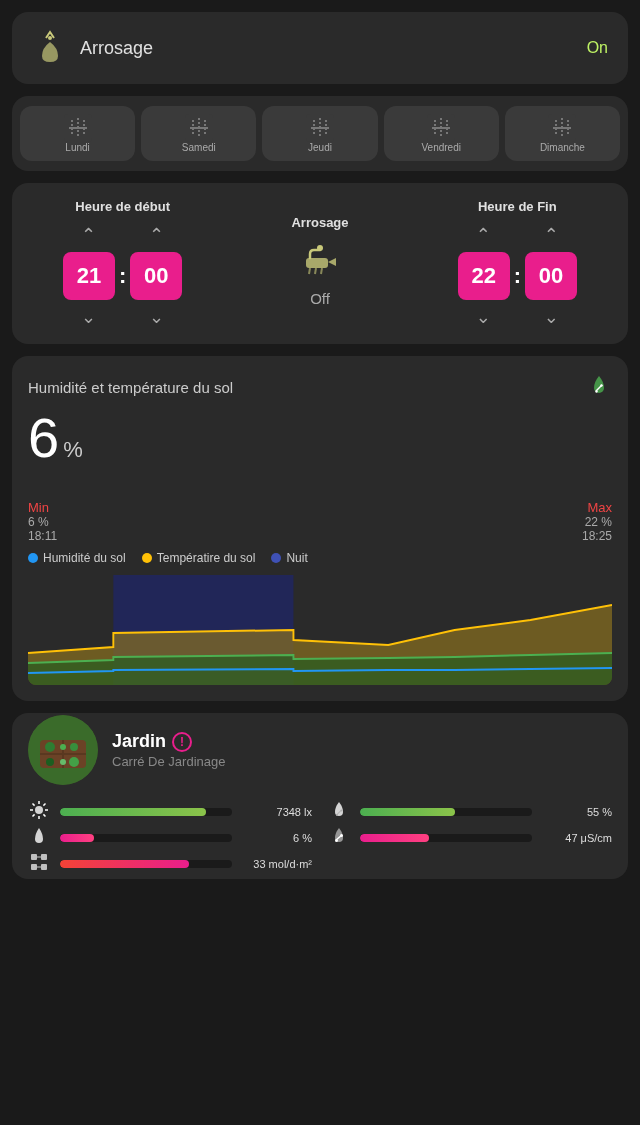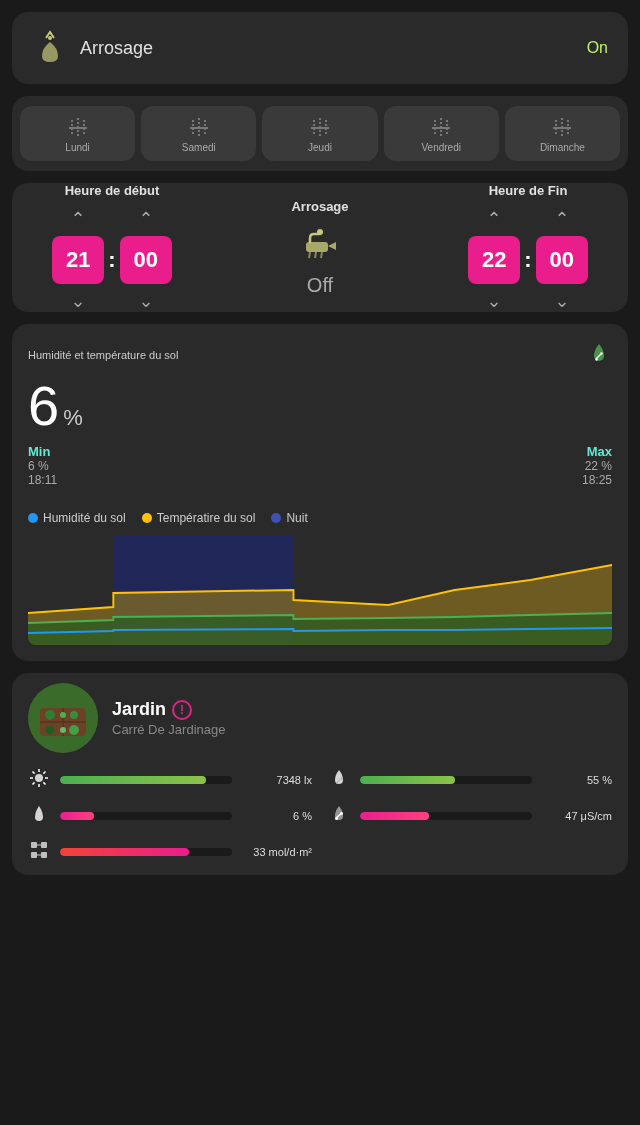--- a/index.html
+++ b/index.html
@@ -78,20 +78,21 @@
       font-size: 10px;
       color: #aaa;
       text-align: center;
     }
 
     
     .schedule-card {
       background: #2a2a2a;
       border-radius: 16px;
       margin-bottom: 12px;
+      padding: 16px;
     }
     .schedule-grid {
       display: grid;
       grid-template-columns: 1fr 1fr 1fr;
       gap: 8px;
       align-items: start;
     }
     .schedule-col {
       display: flex;
       flex-direction: column;
@@ -153,82 +154,82 @@
       align-items: center;
       justify-content: center;
       padding-top: 16px;
     }
     .arrosage-icon-large {
       width: 40px;
       height: 40px;
       color: #c8c87a;
     }
     .arrosage-off-label {
-      font-size: 20px;
+      font-size: 15px;
       color: #aaa;
       margin-top: 4px;
     }
 
     
     .humidity-card {
       background: #2a2a2a;
       border-radius: 16px;
       margin-bottom: 12px;
       padding: 16px;
     }
     .humidity-header {
       display: flex;
       align-items: center;
       justify-content: space-between;
       margin-bottom: 8px;
     }
     .humidity-title {
-      font-size: 11px;
+      font-size: 15px;
       color: #ccc;
     }
     .humidity-value {
       font-size: 56px;
       font-weight: 300;
       color: #fff;
       line-height: 1;
     }
     .humidity-unit {
       font-size: 22px;
       color: #ccc;
       vertical-align: super;
     }
     .minmax-row {
       display: flex;
       justify-content: space-between;
       margin: 8px 0 4px 0;
     }
     .minmax-label {
       font-size: 13px;
-      font-weight: 700;
-      color: #5eead4;
+      font-weight: 400;
+      color: #ef4444;
+      margin-top: 24px;
     }
     .minmax-val {
       font-size: 12px;
       color: #aaa;
     }
 
     
     .legend-row {
       display: flex;
       gap: 16px;
       margin: 8px 0 10px 0;
       flex-wrap: wrap;
     }
     .legend-item {
       display: flex;
       align-items: center;
       gap: 5px;
       font-size: 12px;
       color: #ccc;
-      margin-top: 16px;
     }
     .legend-dot {
       width: 10px;
       height: 10px;
       border-radius: 50%;
     }
 
     
     .chart-container {
       width: 100%;
@@ -239,21 +240,21 @@
     }
     .chart-container svg {
       width: 100%;
       height: 100%;
     }
 
     
     .jardin-card {
       background: #2a2a2a;
       border-radius: 16px;
-      padding: 10px 16px;
+      padding: 2px 16px;
     }
     .jardin-header {
       display: flex;
       align-items: center;
       gap: 14px;
       margin-bottom: 14px;
     }
     .jardin-avatar {
       width: 70px;
       height: 70px;
@@ -288,21 +289,21 @@
       justify-content: center;
       font-size: 12px;
       color: #e91e8c;
       font-weight: 700;
     }
 
     
     .sensor-grid {
       display: grid;
       grid-template-columns: 1fr 1fr;
-      gap: 10px 16px;
+      gap: 0 16px;
     }
     .sensor-row {
       display: flex;
       align-items: center;
       gap: 6px;
     }
     .sensor-bar-container {
       flex: 1;
       height: 8px;
       background: #1a1a1a;

